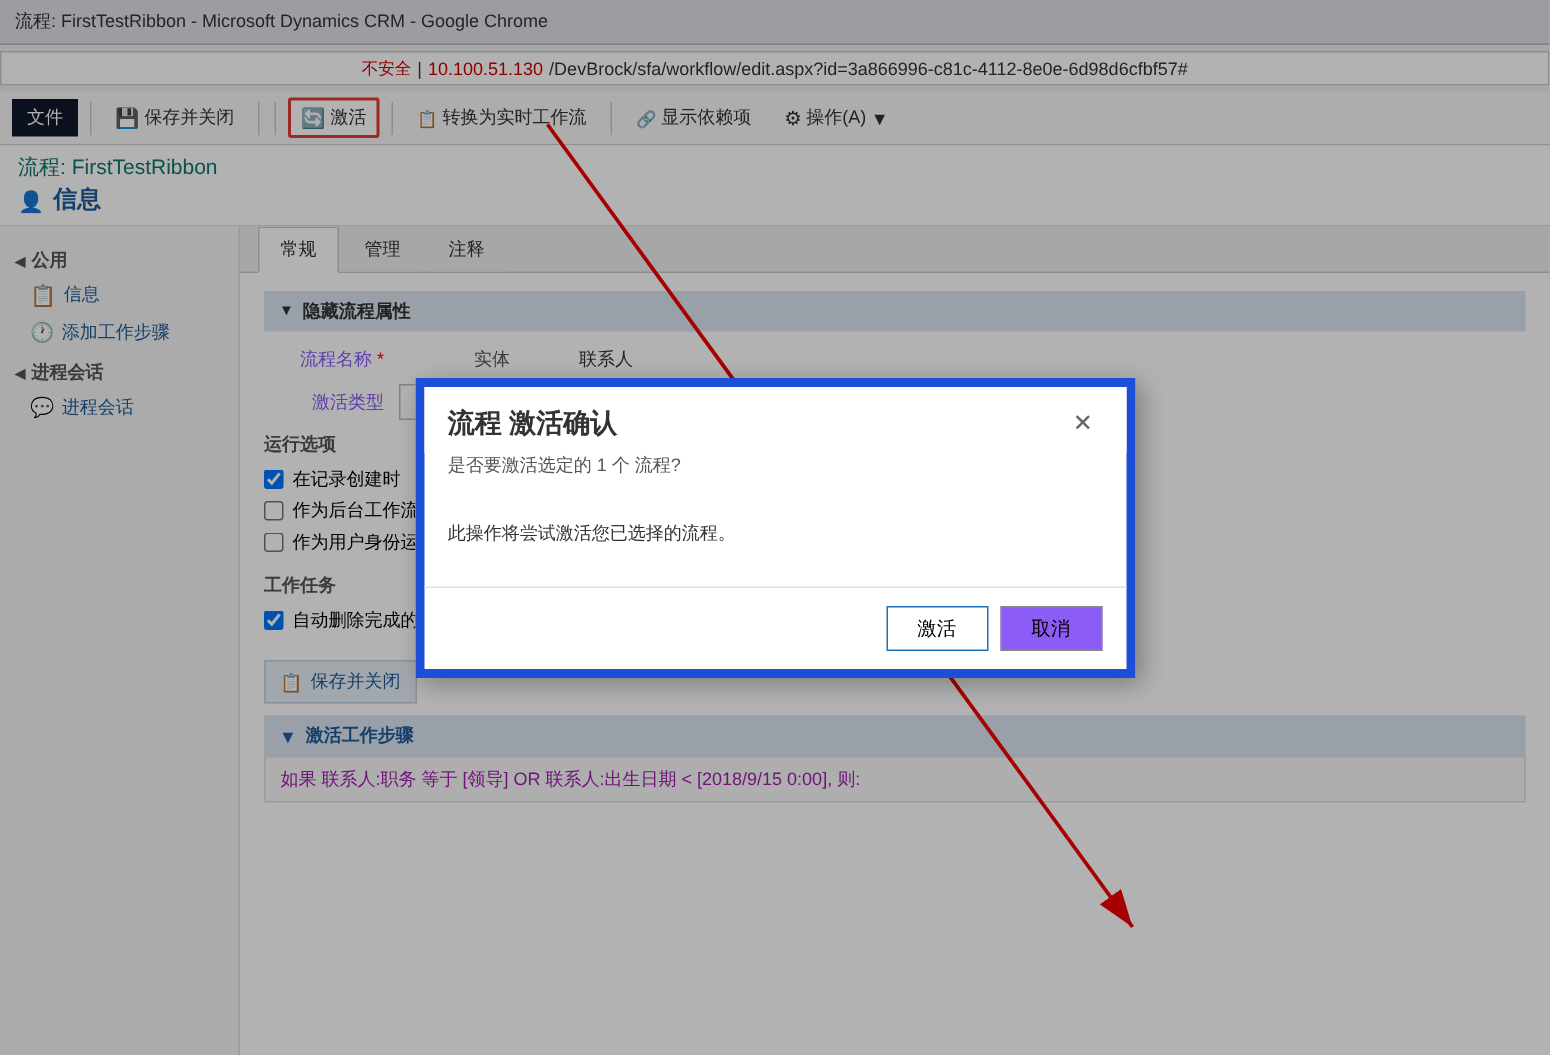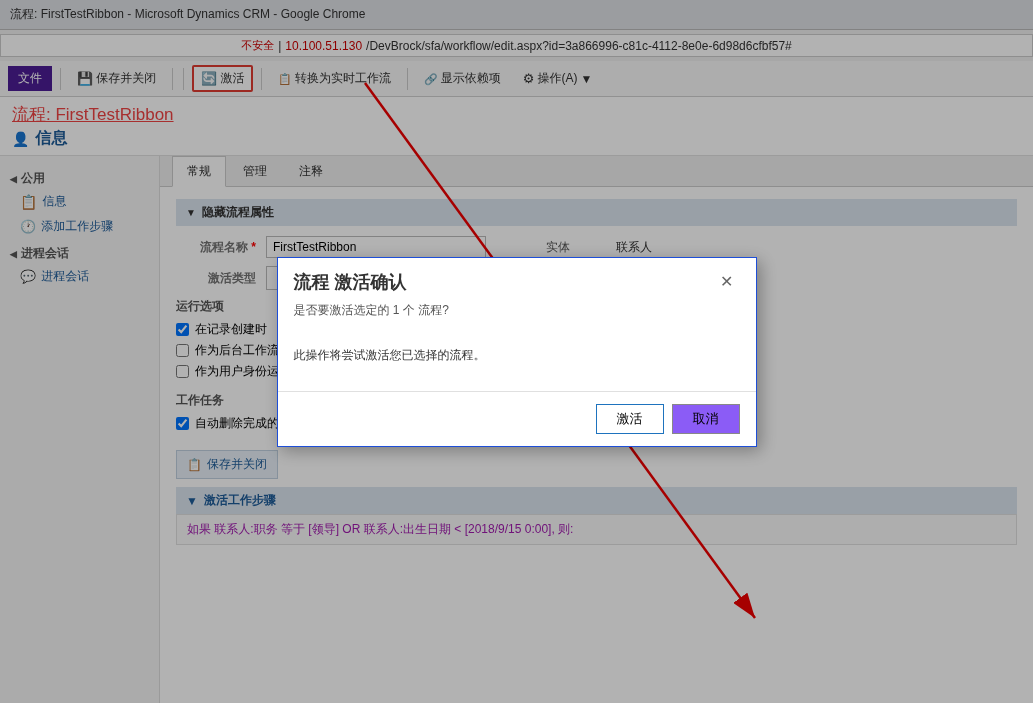--- a/index.html
+++ b/index.html
@@ -51,38 +51,38 @@
       font-size: 12px;
       color: #333;
       border-radius: 2px;
     }
     .ribbon-btn.active-btn {
       border: 2px solid #e03c31;
       background: #fff;
     }
     .ribbon-separator { width: 1px; height: 22px; background: #ccc; margin: 0 2px; }
     .file-btn {
-      background: #4c1d95;
+      background: #0f172a;
       color: #fff;
       padding: 4px 10px;
       border: none;
       font-size: 12px;
       cursor: pointer;
     }
 
     
     .app-body { display: flex; flex-direction: column; background: #fff; height: calc(703px - 80px); }
 
     
     .breadcrumb-area {
       padding: 6px 12px;
       background: #fff;
       border-bottom: 1px solid #e0e0e0;
     }
-    .breadcrumb-title { font-size: 17px; color: #ef4444; text-decoration: underline; }
+    .breadcrumb-title { font-size: 14px; color: #0f766e; }
     .breadcrumb-heading { font-size: 16px; font-weight: bold; color: #1e5c99; display: flex; align-items: center; gap: 6px; margin-top: 2px; }
     .breadcrumb-heading .icon { color: #777; font-size: 14px; }
 
     
     .content-layout { display: flex; flex: 1; overflow: hidden; }
 
     
     .sidebar {
       width: 160px;
       background: #f5f5f5;
@@ -148,21 +148,21 @@
       font-weight: bold;
       color: #333;
       margin-bottom: 10px;
       display: flex;
       align-items: center;
       gap: 6px;
       cursor: pointer;
     }
     .section-header .toggle { font-size: 10px; }
     .form-row { display: flex; align-items: center; margin-bottom: 8px; gap: 10px; }
-    .form-label { width: 80px; text-align: right; font-size: 12px; color: #737373; flex-shrink: 0; font-weight: bold; }
+    .form-label { width: 80px; text-align: right; font-size: 12px; color: #8b5cf6; flex-shrink: 0; }
     .form-label.required::after { content: ' *'; color: red; }
     .form-input { border: 1px solid #bbb; padding: 3px 6px; font-size: 12px; width: 220px; }
     .form-select { border: 1px solid #bbb; padding: 3px 6px; font-size: 12px; width: 220px; background: #fff; }
     .form-right-label { font-size: 12px; color: #555; width: 60px; }
     .form-right-value { font-size: 12px; color: #333; }
 
     
     .run-options { margin: 8px 0 12px; }
     .run-option-label { font-size: 12px; font-weight: bold; color: #555; margin-bottom: 6px; }
     .checkbox-row { display: flex; align-items: center; gap: 6px; margin-bottom: 4px; font-size: 12px; }
@@ -200,21 +200,21 @@
       position: fixed;
       top: 0; left: 0; right: 0; bottom: 0;
       background: rgba(0,0,0,0.3);
       z-index: 1000;
       display: flex;
       align-items: center;
       justify-content: center;
     }
     .dialog {
       background: #fff;
-      border: 1px solid #1d4ed8;
+      border: 6px solid #1d4ed8;
       box-shadow: 4px 4px 16px rgba(0,0,0,0.3);
       width: 480px;
       padding: 0;
       position: relative;
     }
     .dialog-titlebar {
       background: #fff;
       padding: 12px 16px 8px;
       border-bottom: none;
       display: flex;
@@ -343,21 +343,20 @@
       </div>
 
       <div class="form-area">
         <div class="section-header">
           <span class="toggle">▼</span>
           <span>隐藏流程属性</span>
         </div>
 
         <div class="form-row">
           <span class="form-label required">流程名称</span>
-          <input class="form-input" type="text" value="FirstTestRibbon" style="">
           <span style="width:40px;"></span>
           <span class="form-right-label">实体</span>
           <span class="form-right-value">联系人</span>
         </div>
 
         <div class="form-row">
           <span class="form-label">激活类型</span>
           <select class="form-select">
             <option>流程</option>
           </select>

